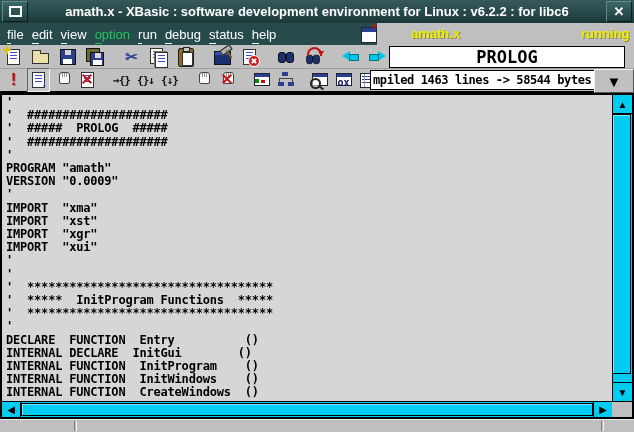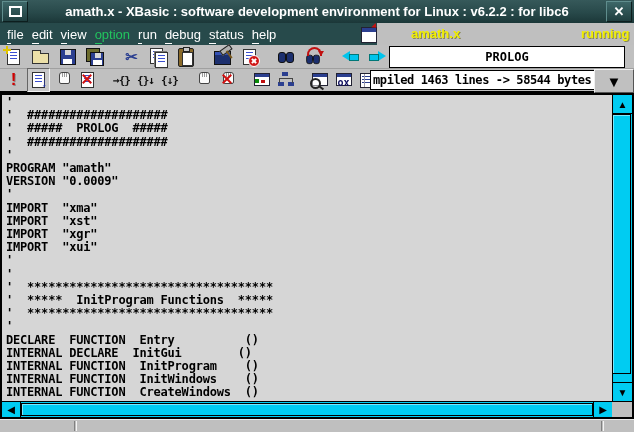--- a/index.html
+++ b/index.html
@@ -128,21 +128,21 @@
     background:rgba(255,255,255,.5);}
   .mag::after{content:"";position:absolute;left:7px;top:7px;width:5px;height:2px;background:#222;transform:rotate(40deg);}
   .oxtext{color:#101060;font-size:10px;font-family:"DejaVu Sans Mono",monospace;padding-top:4px;}
   .listic{left:3px;top:4px;width:15px;height:13px;background:#fff;border:1px solid #223;}
   .listic::before{content:"";position:absolute;left:1px;top:2px;right:1px;height:9px;
     background:repeating-linear-gradient(180deg,#2b3f90 0 1px,transparent 1px 3px);}
   .listic::after{content:"";position:absolute;left:3px;top:0;width:1px;height:100%;background:#99a;}
 
   .mode-box{position:absolute;left:389px;top:1px;width:234px;height:20px;background:#fff;
     border:1px solid #000;display:flex;align-items:center;justify-content:center;
-    font-family:"DejaVu Sans Mono",monospace;font-weight:bold;font-size:12px;color:#000;}
+    font-family:"DejaVu Sans Mono",monospace;font-weight:bold;font-size:17px;color:#000;}
   .compile-box{position:absolute;left:370px;top:1px;width:254px;height:20px;background:#fff;
     border:1px solid #000;display:flex;align-items:center;
     font-family:"DejaVu Sans Mono",monospace;font-weight:bold;font-size:12px;color:#000;
     letter-spacing:-0.4px;padding-left:2px;box-sizing:border-box;white-space:nowrap;overflow:hidden;}
   .drop-btn{position:absolute;left:594px;top:0;width:38px;height:22px;background:#c0c0c0;
     border:1px solid;border-color:#f0f0f0 #555 #555 #f0f0f0;display:flex;align-items:center;
     justify-content:center;font-size:15px;color:#000;cursor:pointer;}
 
   
   .main{position:absolute;left:0;top:93px;width:634px;height:339px;}

